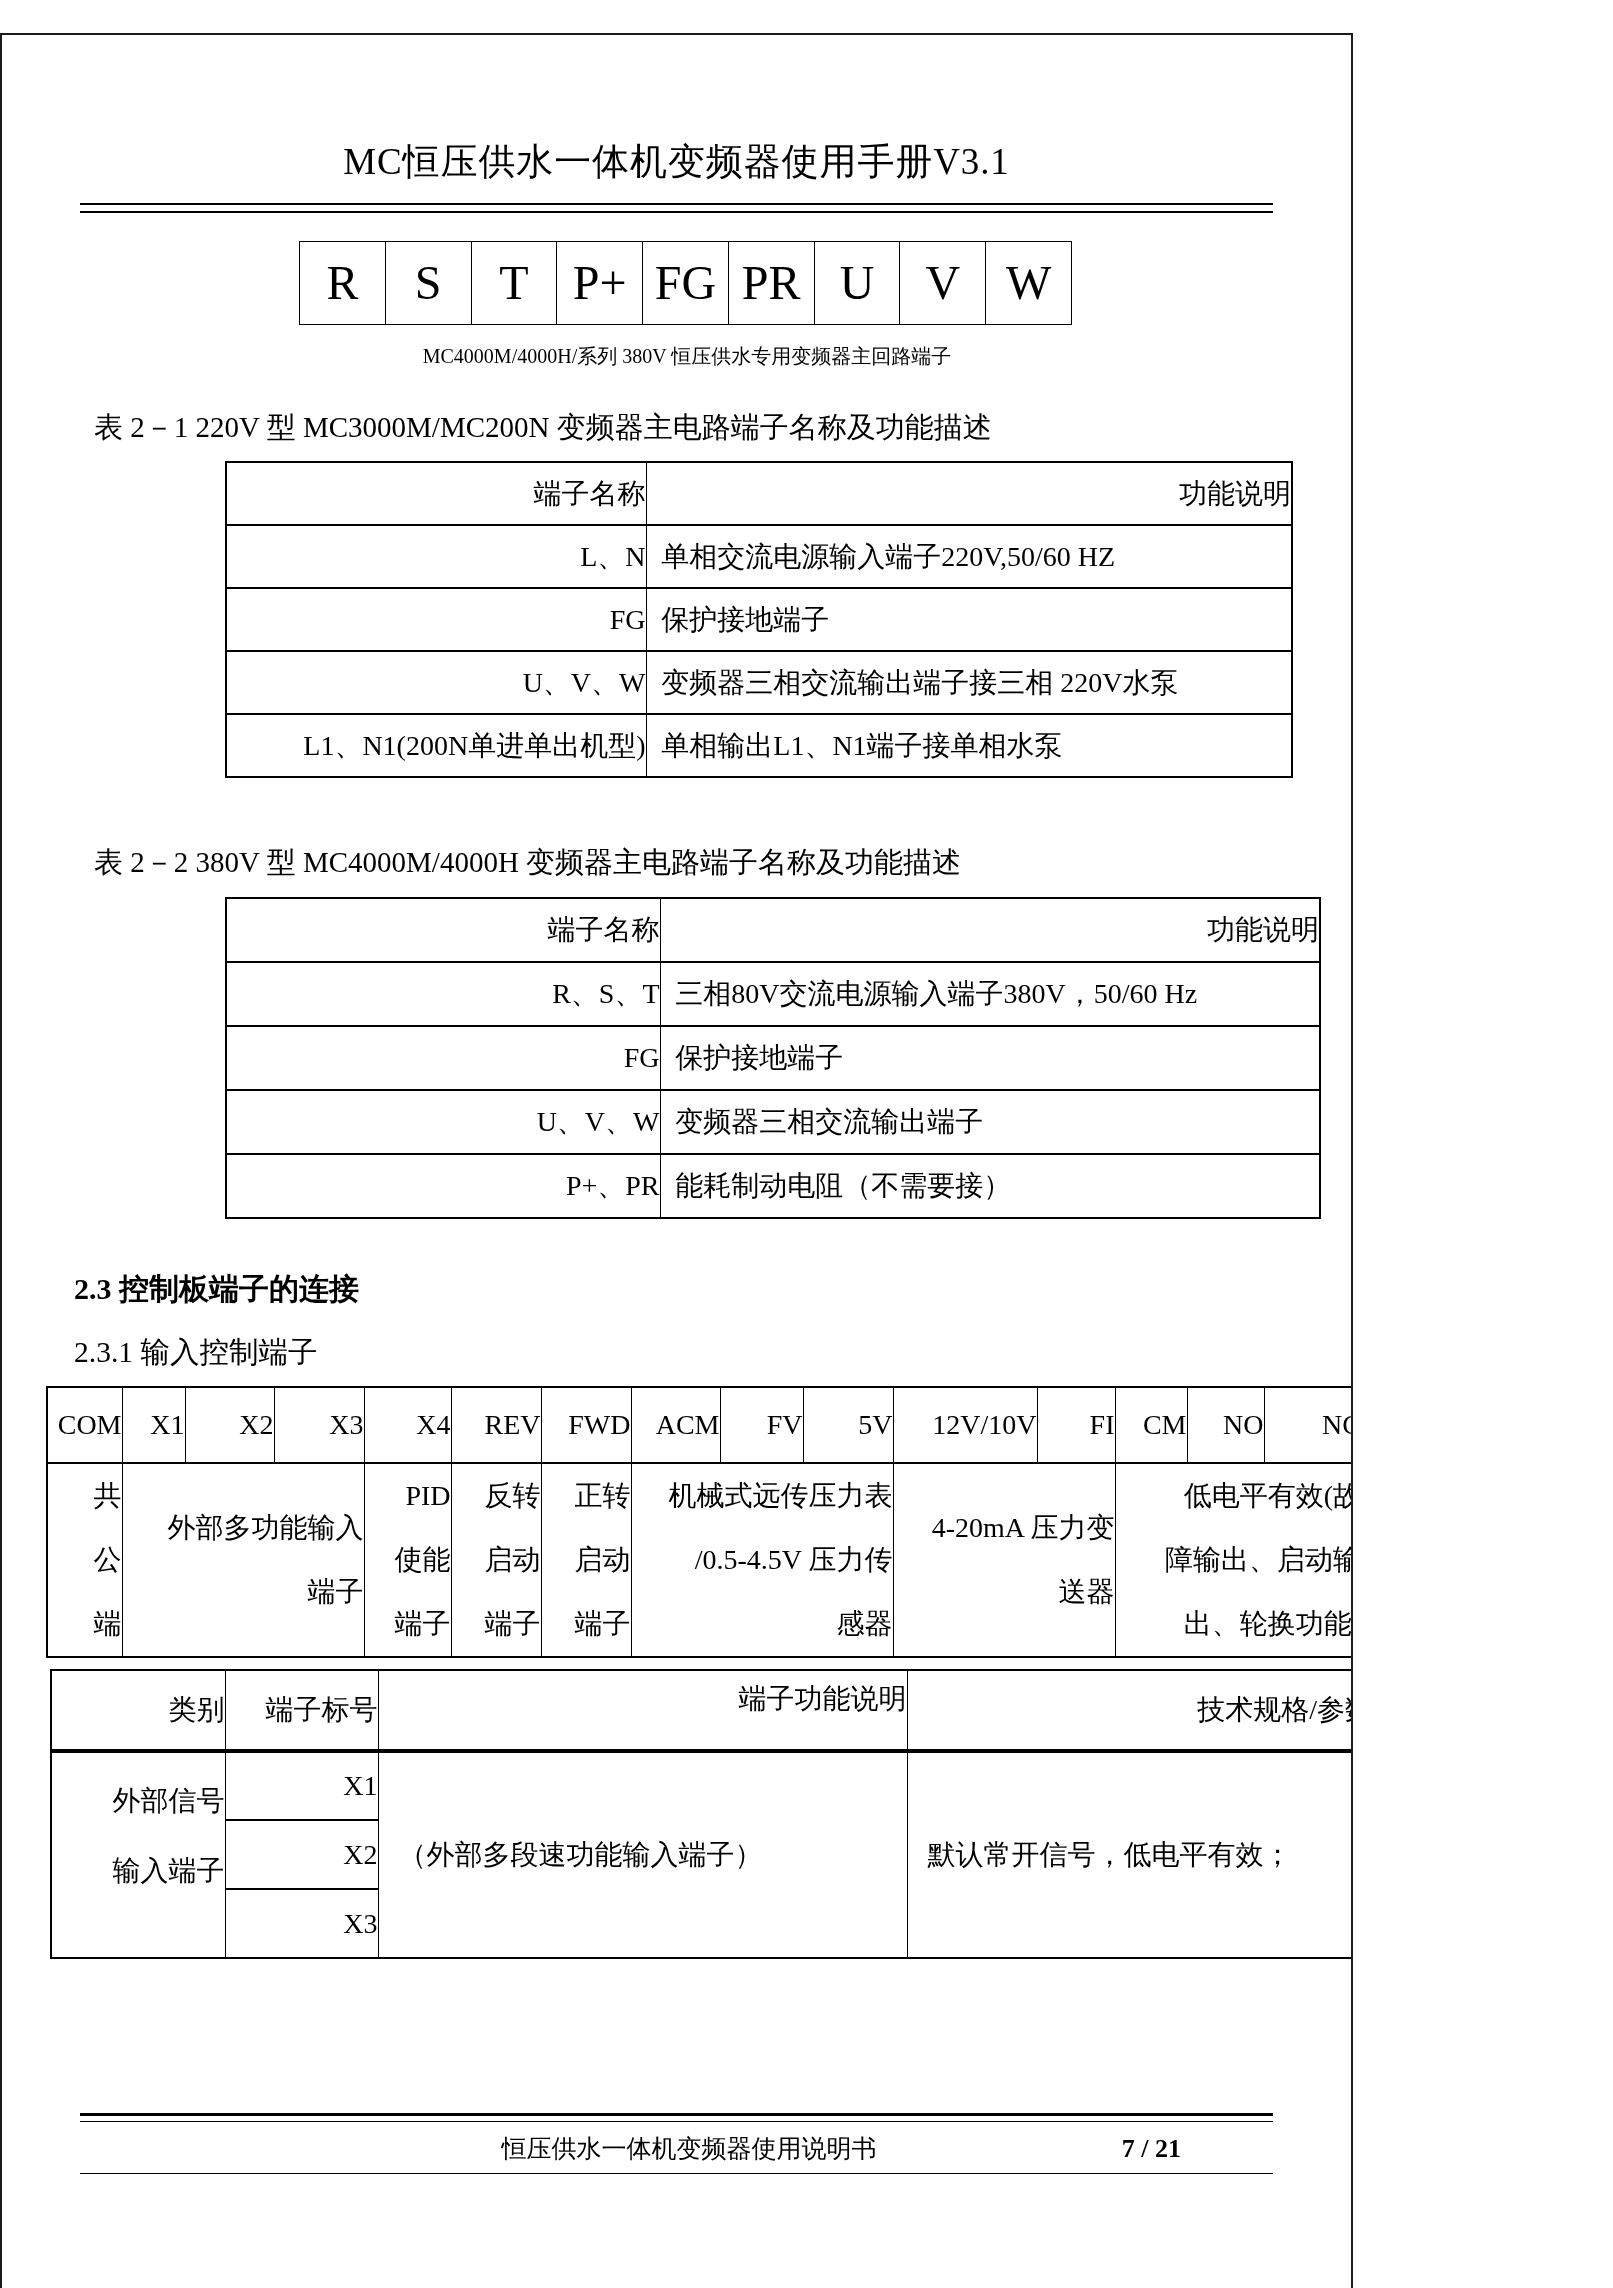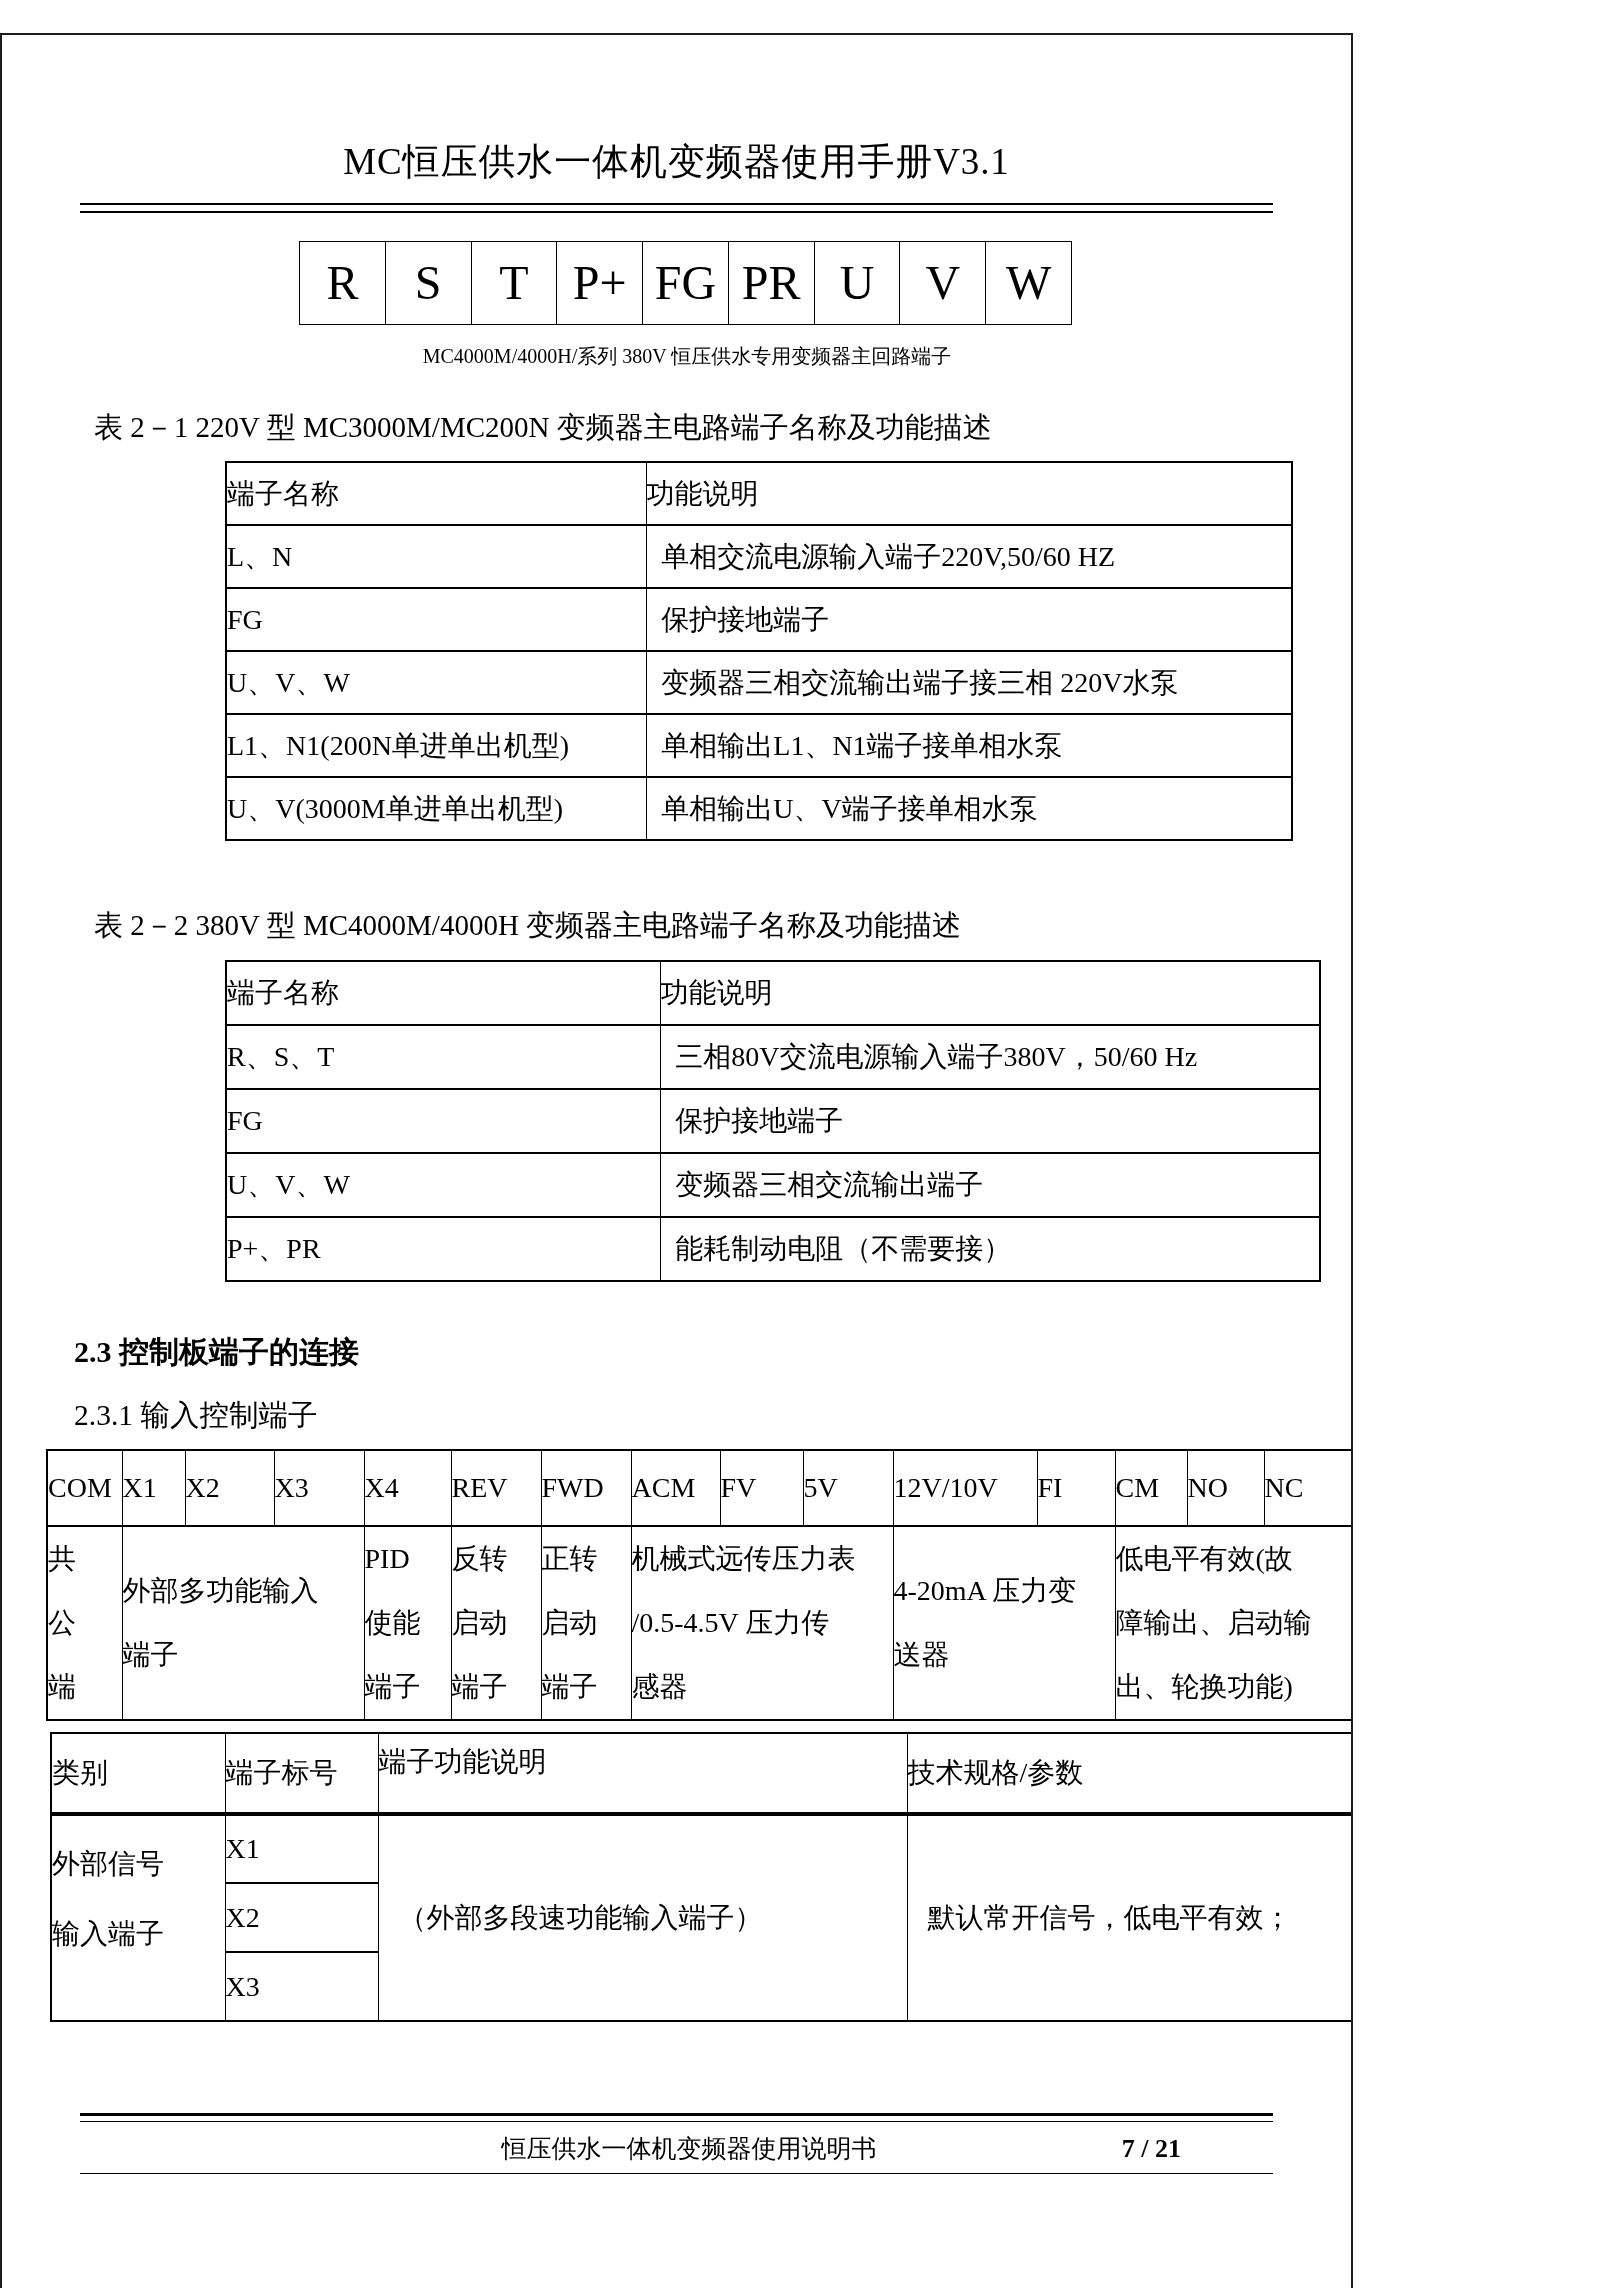--- a/index.html
+++ b/index.html
@@ -61,21 +61,21 @@
   table.doc-table {
     border-collapse: collapse;
     border: 2.8px solid #000;
     font-size: 28px;
     table-layout: fixed;
   }
   table.doc-table td {
     border: 1.8px solid #000;
     border-top-width: 2.8px;
     border-bottom-width: 2.8px;
-    text-align: left;
+    text-align: right;
     vertical-align: middle;
   }
   .t1 { margin: 14.8px 0 0 223px; width: 1067px; }
   .t1 td { height: 63px; }
   .t2 { margin: 14.8px 0 0 223px; width: 1095px; }
   .t2 td { height: 64px; }
   .t1 td.fn, .t2 td.fn { text-align: left; padding-left: 14.8px; }
 
   
   .sec-h1 { margin: 48px 0 0 72px; font-size: 30px; line-height: 44px; font-weight: 700; }
@@ -180,24 +180,20 @@
         <td>FG</td>
         <td class="fn">保护接地端子</td>
       </tr>
       <tr>
         <td>U、V、W</td>
         <td class="fn">变频器三相交流输出端子接三相 220V水泵</td>
       </tr>
       <tr>
         <td>L1、N1(200N单进单出机型)</td>
         <td class="fn">单相输出L1、N1端子接单相水泵</td>
-      </tr>
-      <tr>
-        <td>U、V(3000M单进单出机型)</td>
-        <td class="fn">单相输出U、V端子接单相水泵</td>
       </tr>
     </tbody>
   </table>
 
   <div class="tbl-title t2-title">表 2－2 380V 型 MC4000M/4000H 变频器主电路端子名称及功能描述</div>
   <table class="doc-table t2">
     <colgroup>
         <col style="width:434px">
         <col style="width:660px">
       </colgroup>

